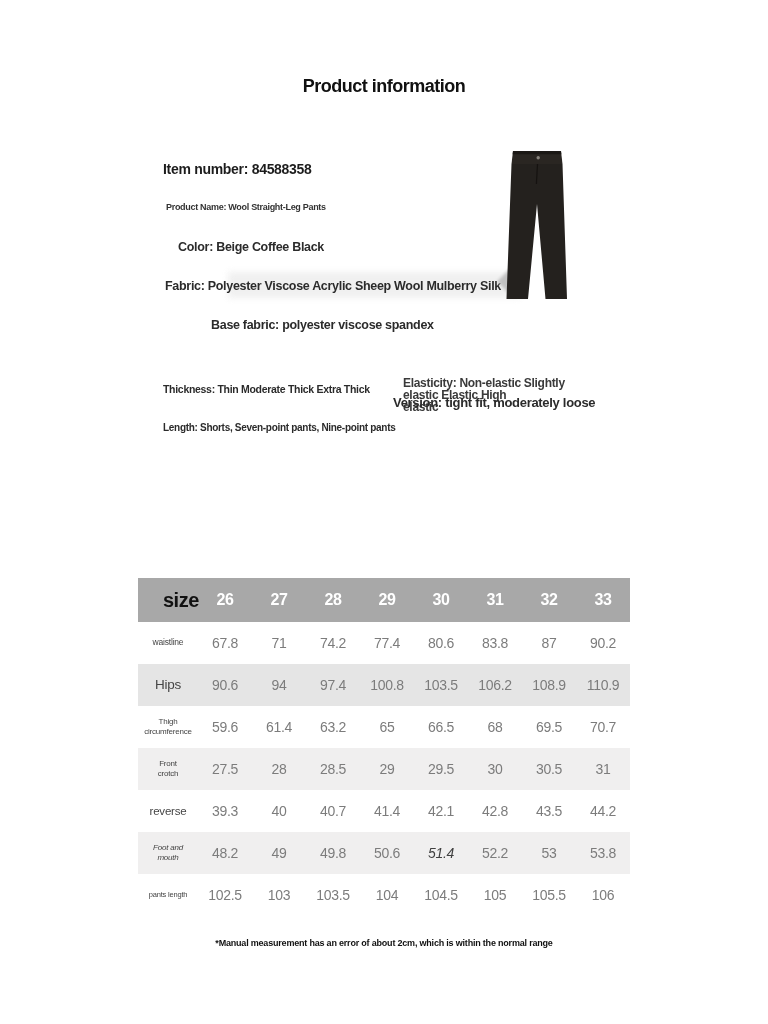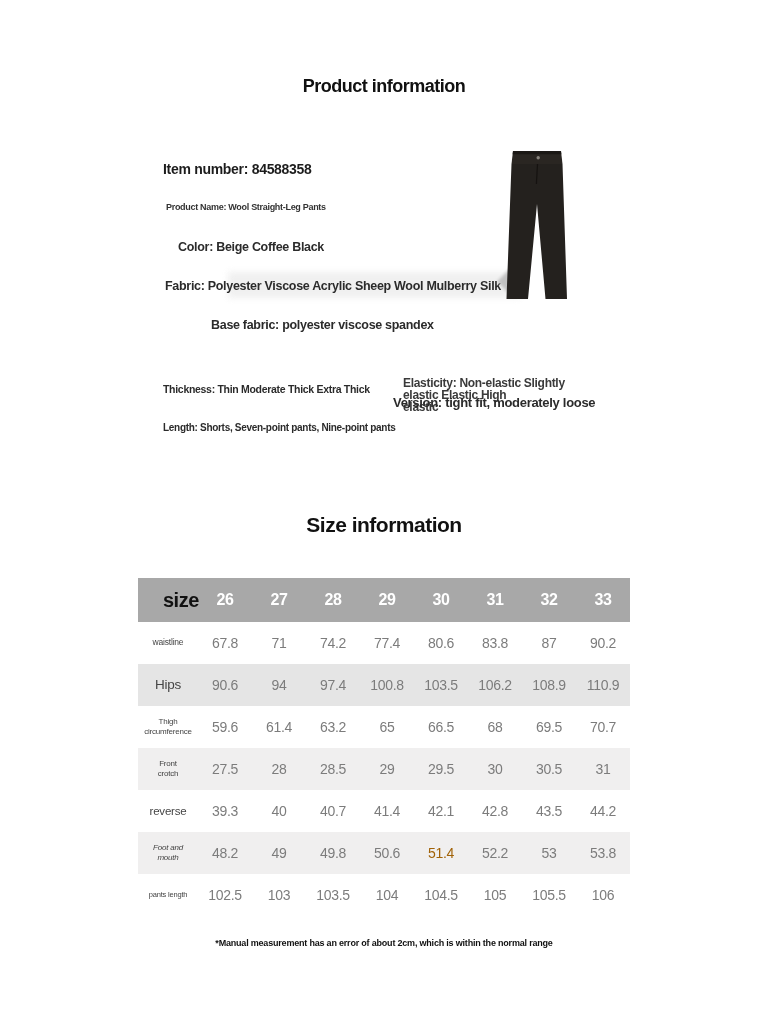--- a/index.html
+++ b/index.html
@@ -121,21 +121,20 @@
   <div class="abs pants-photo">
     <svg viewBox="0 0 67 153" xmlns="http://www.w3.org/2000/svg">
       <path d="M9 3 L57 3 L58.5 16 L7.5 16 Z" fill="#2a2622"></path>
       <path d="M9 3 L57 3 L57.3 6.2 L8.7 6.2 Z" fill="#1b1815"></path>
       <path d="M7.5 16 L58.5 16 L63 151 L41.5 151 L33 56 L24 151 L2.5 151 Z" fill="#24211e"></path>
       <path d="M33.5 16 L32.4 36" stroke="#151210" stroke-width="1.2" fill="none"></path>
       <circle cx="34.2" cy="9.8" r="1.7" fill="#8a857e"></circle>
     </svg>
   </div>
 
-  <div class="abs size-title">Size information</div>
 
   <table class="size-table">
     <colgroup>
       <col class="label-col">
       <col span="8">
     </colgroup>
     <thead>
       <tr id="size-head-row" style="background: rgb(168, 168, 168);">
         <th class="corner">size</th>
       <th class="size-num" style="color: rgb(255, 255, 255);">26</th>
@@ -203,21 +202,21 @@
           <td style="color: rgb(124, 124, 124);">42.8</td>
           <td style="color: rgb(124, 124, 124);">43.5</td>
           <td style="color: rgb(124, 124, 124);">44.2</td>
         </tr>
         <tr class="row-5" style="background: rgb(240, 239, 239);">
           <th class="row-label"><span>Foot and mouth</span></th>
           <td style="color: rgb(124, 124, 124);">48.2</td>
           <td style="color: rgb(124, 124, 124);">49</td>
           <td style="color: rgb(124, 124, 124);">49.8</td>
           <td style="color: rgb(124, 124, 124);">50.6</td>
-          <td style="color: #a16207;">51.4</td>
+          <td style="color: #404040; font-style: italic;">51.4</td>
           <td style="color: rgb(124, 124, 124);">52.2</td>
           <td style="color: rgb(124, 124, 124);">53</td>
           <td style="color: rgb(124, 124, 124);">53.8</td>
         </tr>
         <tr class="row-6">
           <th class="row-label"><span>pants length</span></th>
           <td style="color: rgb(124, 124, 124);">102.5</td>
           <td style="color: rgb(124, 124, 124);">103</td>
           <td style="color: rgb(124, 124, 124);">103.5</td>
           <td style="color: rgb(124, 124, 124);">104</td>

